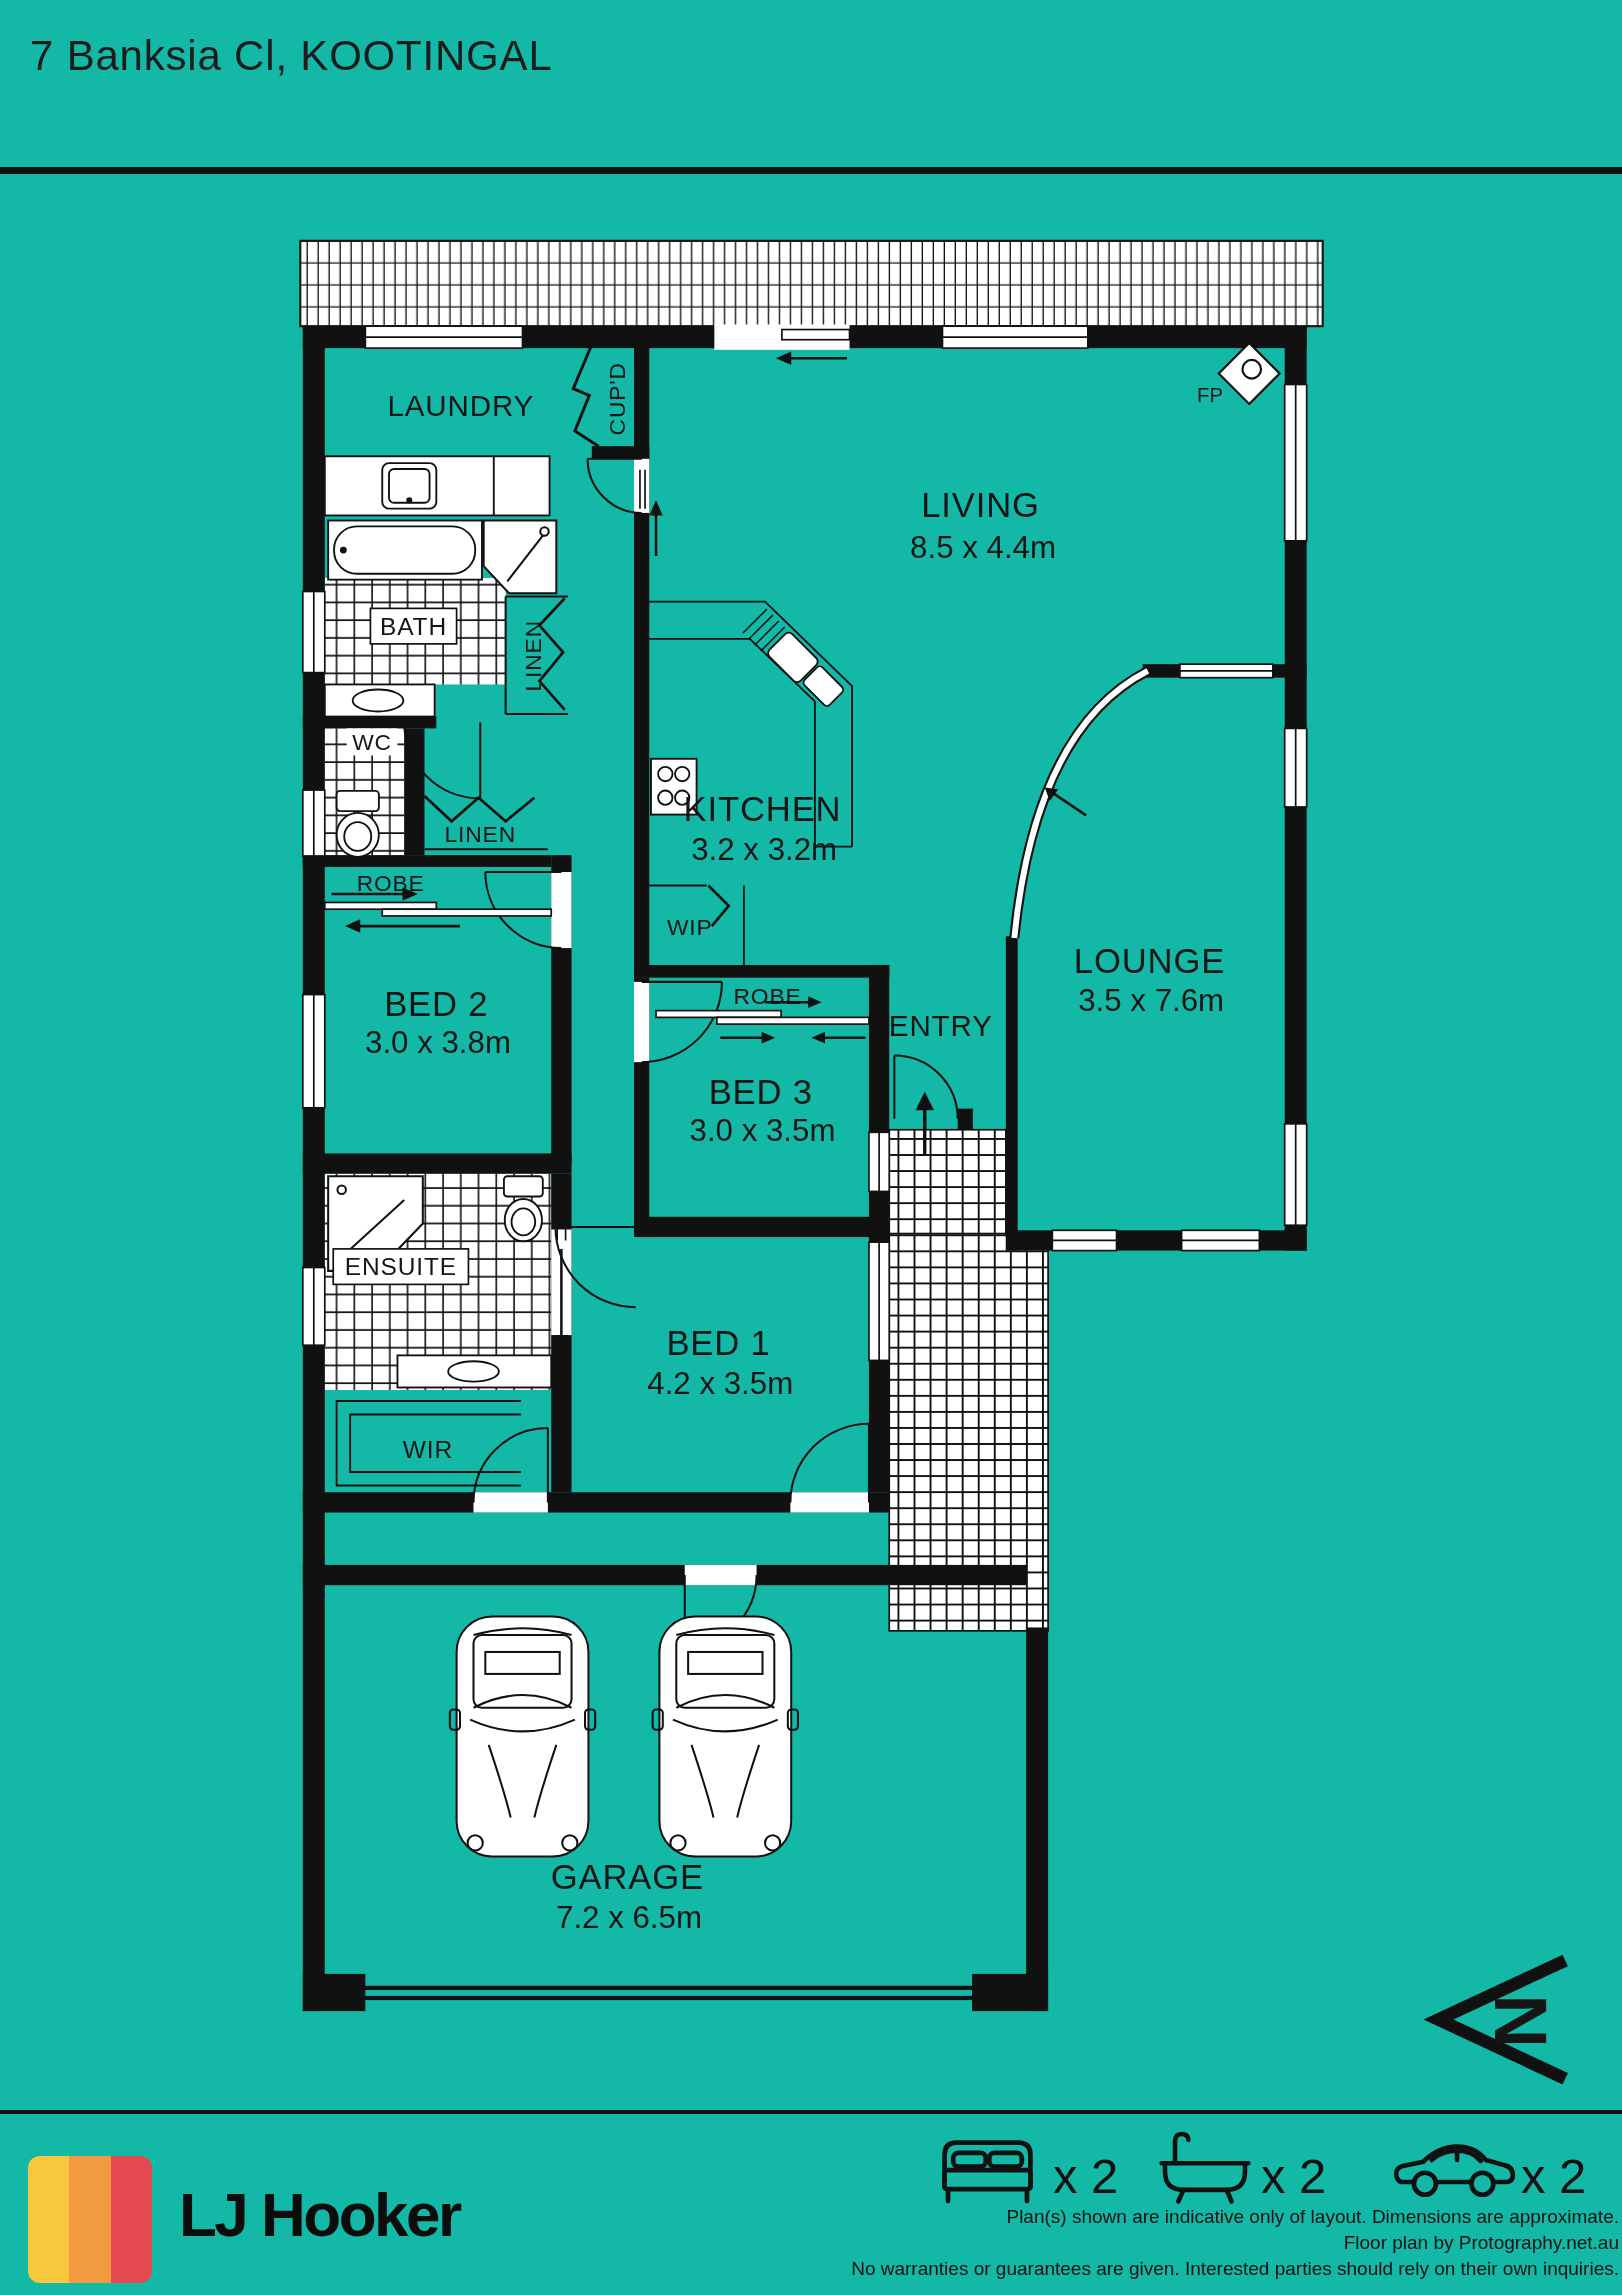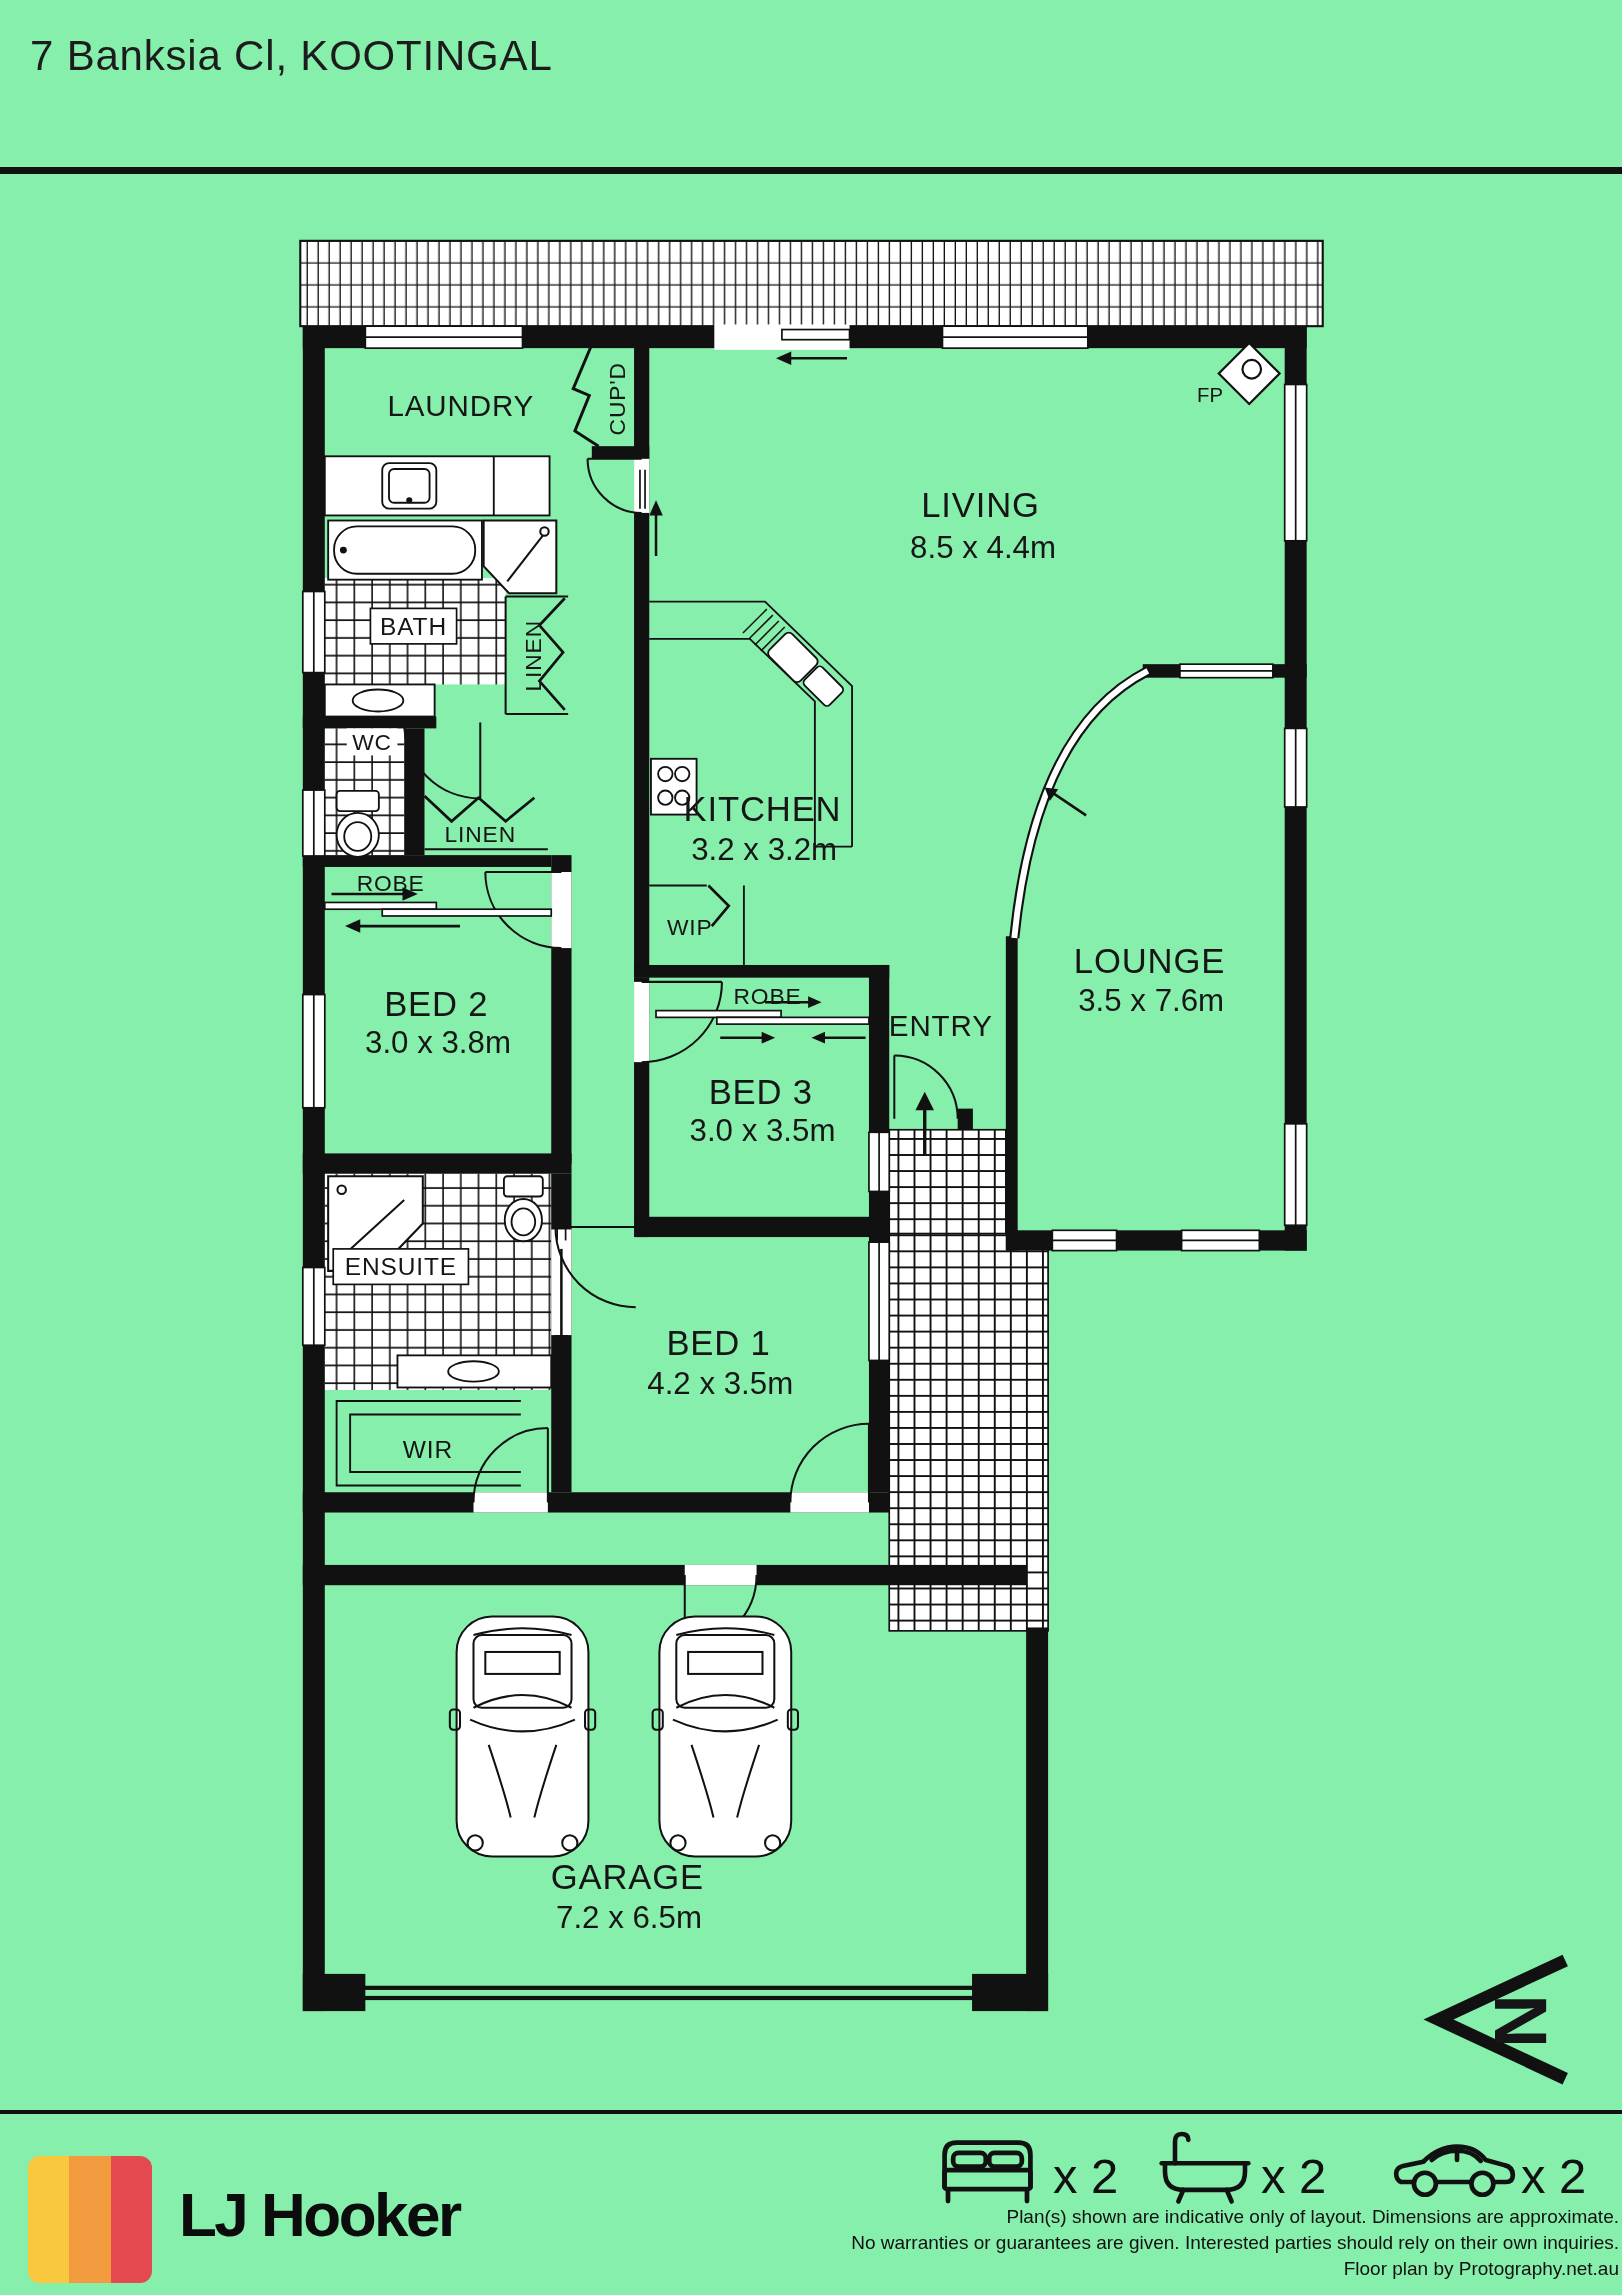--- a/index.html
+++ b/index.html
@@ -1,16 +1,16 @@
 <!DOCTYPE html>
 <html style="font-size:13.5px"><head>
 <meta charset="utf-8">
 <style>
   html,body{margin:0;padding:0;background:#ffffff;}
-  .page{position:relative;width:1623px;height:2295px;background:#86efac;overflow:hidden;
+  .page{position:relative;width:1623px;height:2295px;background:#14b8a6;overflow:hidden;
         font-family:"Liberation Sans",sans-serif;color:#161616;}
   .title{position:absolute;left:30px;top:32px;font-size:42px;letter-spacing:0.8px;color:#1c1c1c;}
   .title-rule{position:absolute;left:0;top:167px;width:1623px;height:6.8px;background:#111;}
   .plan-svg{position:absolute;left:0;top:0;}
   svg text{font-family:"Liberation Sans",sans-serif;fill:#161616;}
   .t40{font-size:41px;letter-spacing:1px;}
   .t36{font-size:37px;}
   .t34{font-size:35px;letter-spacing:1px;}
   .t28{font-size:29px;letter-spacing:1px;}
   .t26{font-size:27px;letter-spacing:1px;}
@@ -463,18 +463,18 @@
     <path d="M26,58 H12 Q6,56 6,48 Q6,41 14,39 L38,34 Q56,16 78,16 Q100,16 112,32 L134,38 Q144,40 144,50 Q144,58 136,58 H122"></path>
     <path d="M54,58 H94"></path>
     <path d="M78,19 V32 M48,32 Q60,21 78,21 Q96,21 106,33"></path>
     <circle cx="40" cy="60" r="13"></circle>
     <circle cx="108" cy="60" r="13"></circle>
   </svg>
   <div class="stat-label" style="left:1521px;top:2152px;">x 2</div>
 
   <div class="disclaimer">
     <div>Plan(s) shown are indicative only of layout. Dimensions are approximate.</div>
+    <div>Floor plan by Protography.net.au</div>
     <div>No warranties or guarantees are given. Interested parties should rely on their own inquiries.</div>
-    <div>Floor plan by Protography.net.au</div>
   </div>
 
 </div>
 
 
 </body></html>

